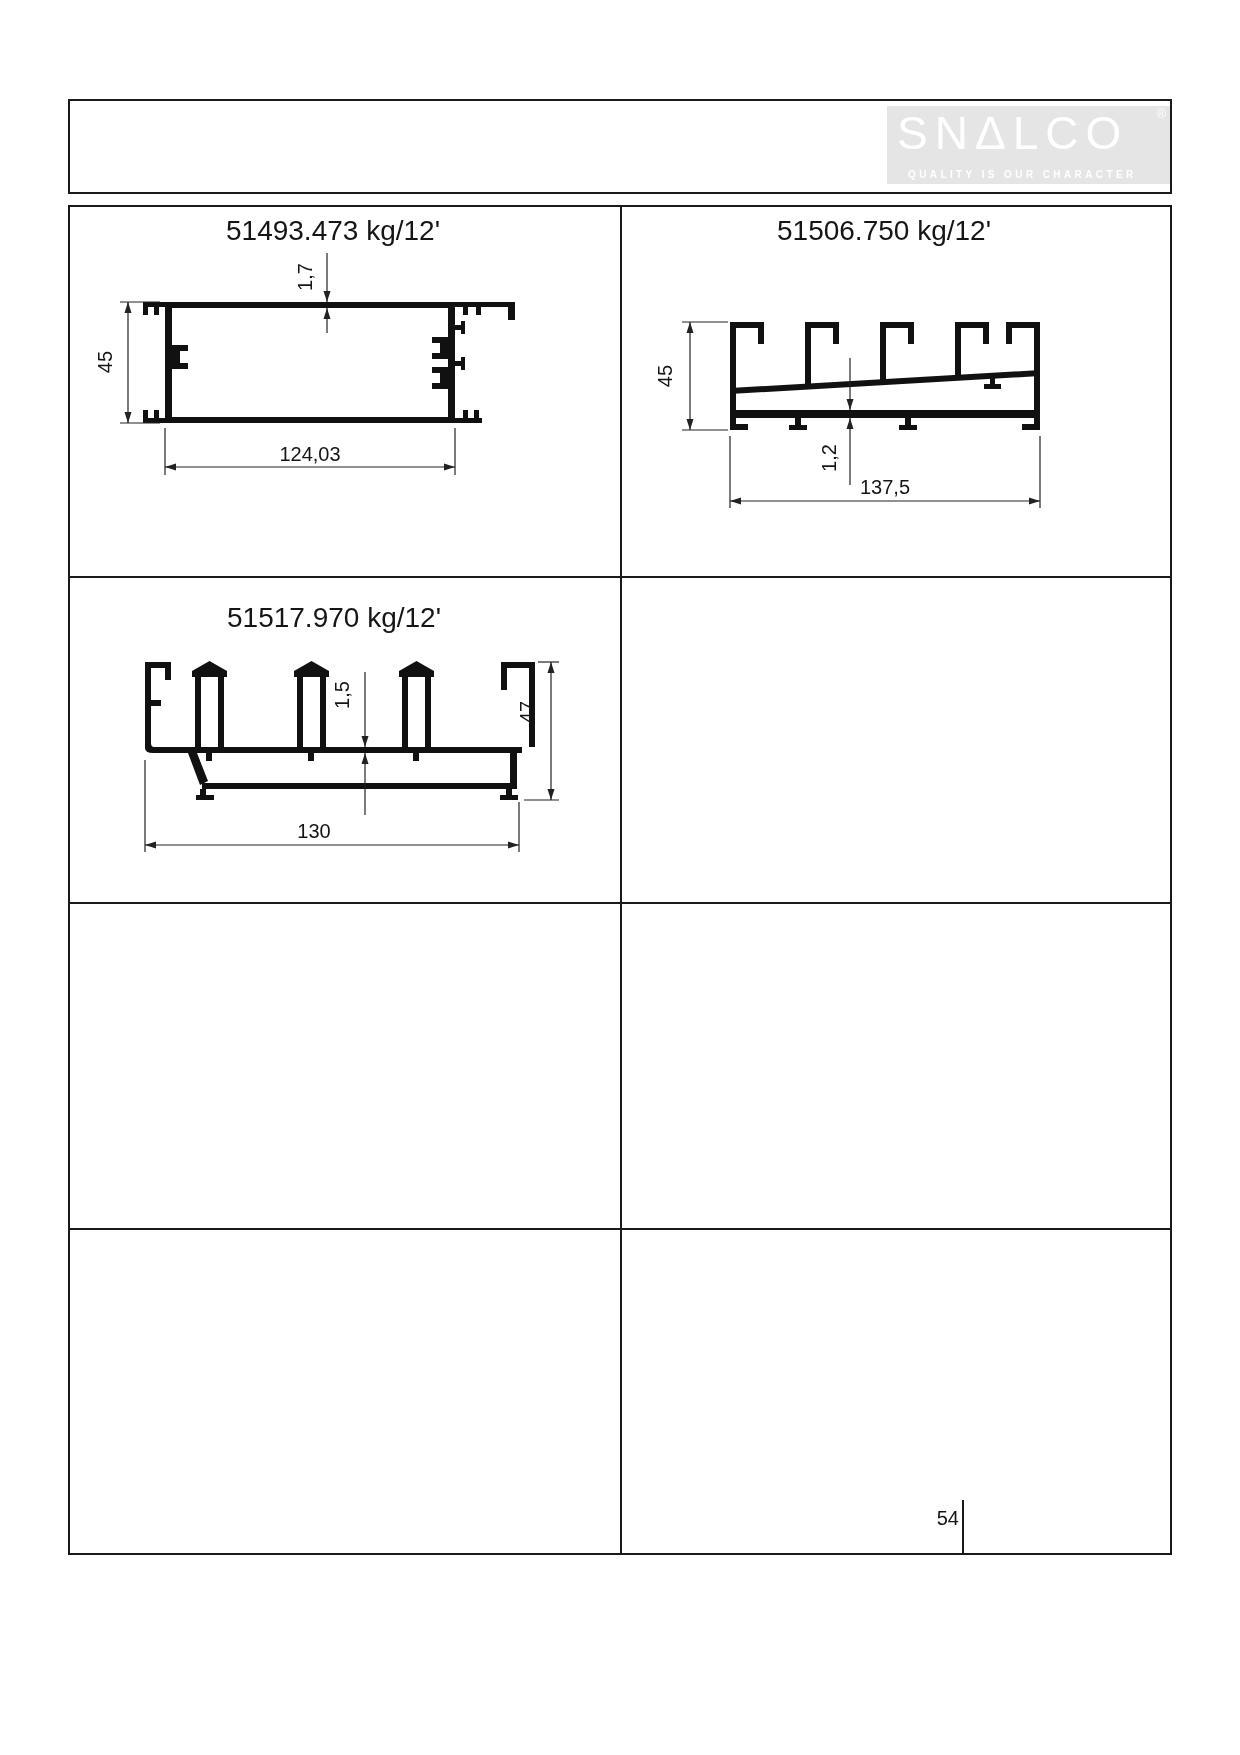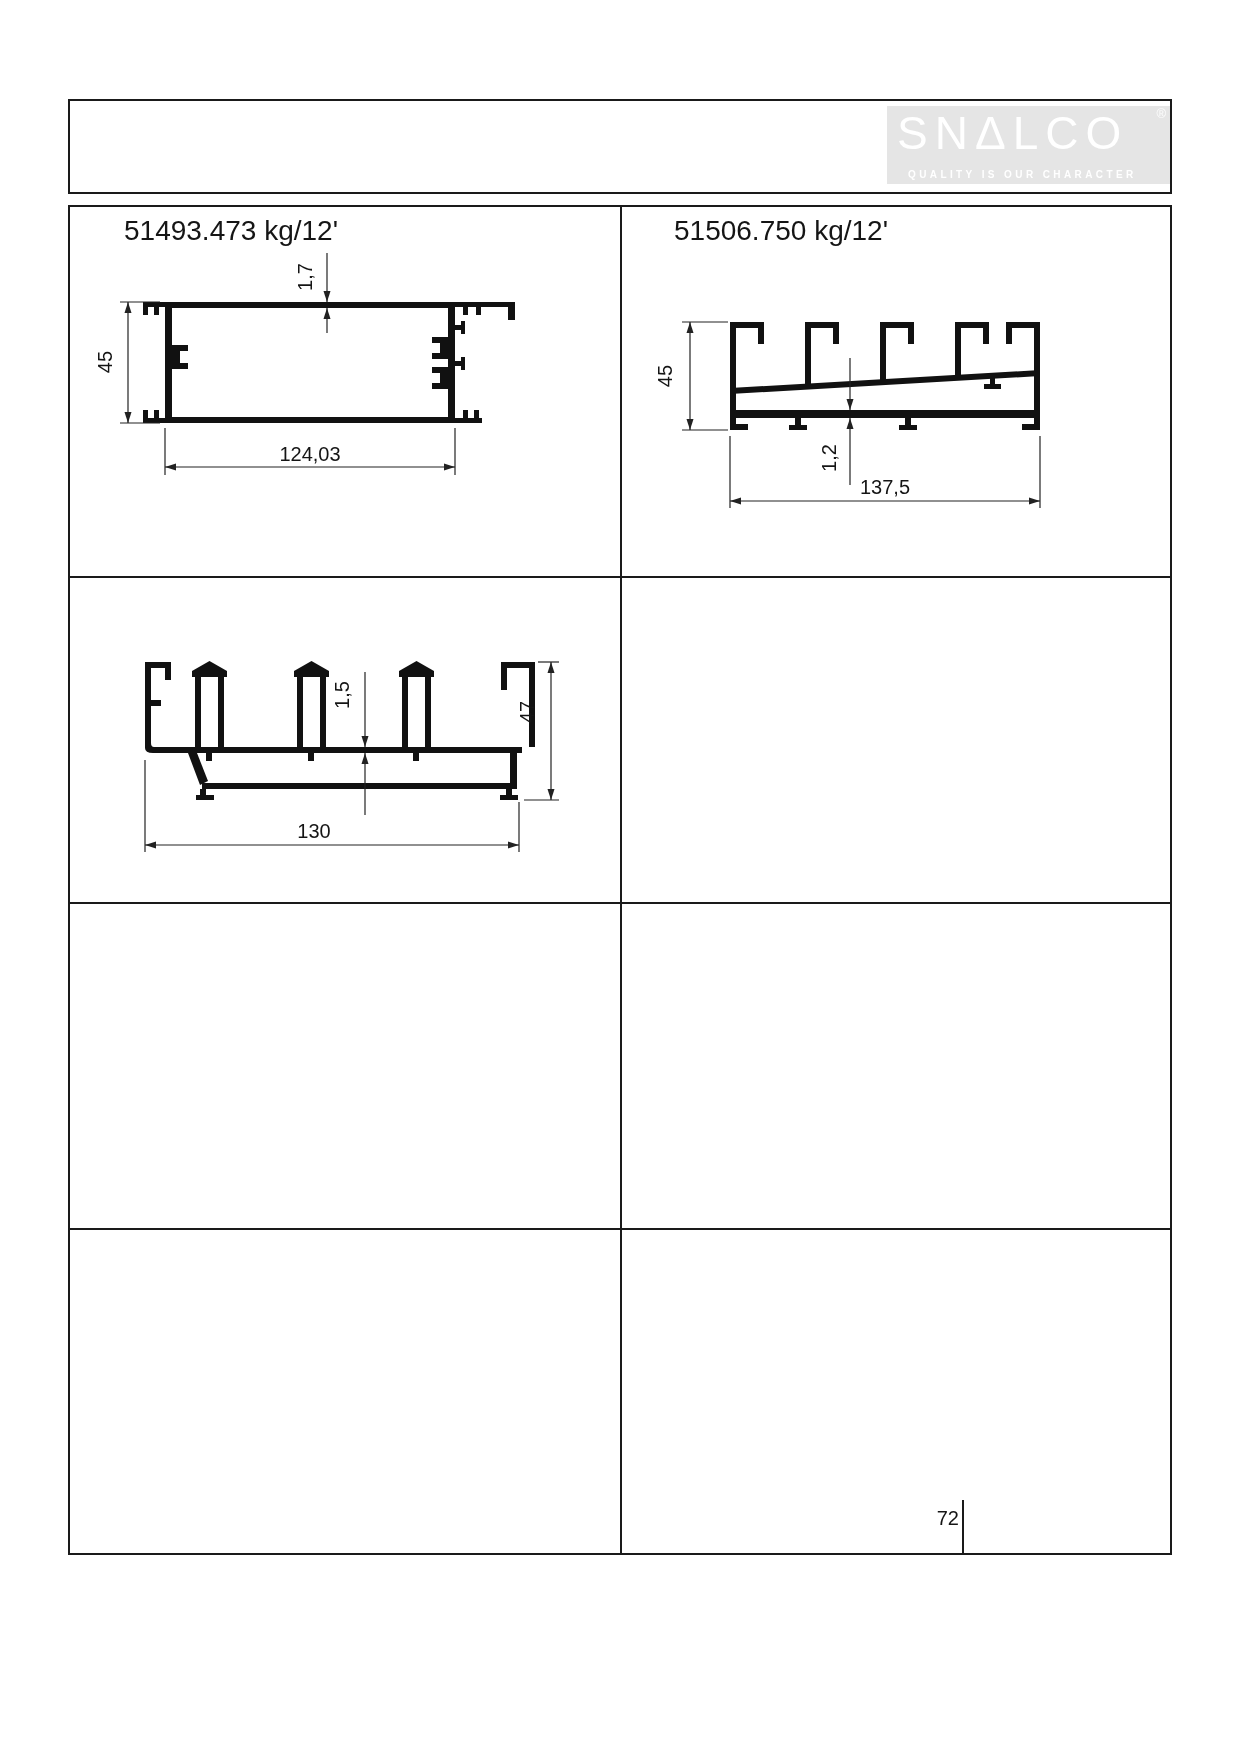--- a/index.html
+++ b/index.html
@@ -33,21 +33,21 @@
   
   .table-box {
     position:absolute; left:68px; top:205px; width:1104px; height:1350px;
     border:2px solid #1a1a1a; box-sizing:border-box; background:#fff;
   }
   .grid-vline { position:absolute; left:550px; top:0; width:2px; height:100%; background:#1a1a1a; }
   .grid-hline { position:absolute; left:0; width:100%; height:2px; background:#1a1a1a; }
   .hline-1 { top:369px; } .hline-2 { top:695px; } .hline-3 { top:1021px; }
 
   .cell-title {
-    position:absolute; width:550px; display:flex; justify-content:flex-start;
+    position:absolute; width:550px; display:flex; justify-content:center;
     box-sizing:border-box; font-size:28px; color:#151515;
   }
   .title-5149 { left:0; top:8px; padding:0 78px 0 54px; }
   .title-5150 { left:552px; top:8px; padding:0 78px 0 52px; }
   .title-5151 { left:0; top:395px; padding:0 78px 0 56px; }
 
   .drawing { position:absolute; }
   .draw-5149 { left:10px;  top:38px;  }
   .draw-5150 { left:540px; top:43px;  }
   .draw-5151 { left:32px;  top:393px; }
@@ -188,20 +188,24 @@
       <polygon points="240,160 236.5,149 243.5,149"></polygon>
       <polygon points="240,168 236.5,179 243.5,179"></polygon>
       <polygon points="120,251 131,247.5 131,254.5"></polygon>
       <polygon points="430,251 419,247.5 419,254.5"></polygon>
     </g>
     <text x="62" y="126" transform="rotate(-90 62 126)" text-anchor="middle">45</text>
     <text x="226" y="208" transform="rotate(-90 226 208)" text-anchor="middle">1,2</text>
     <text x="275" y="244" text-anchor="middle">137,5</text>
   </svg>
 
+  <div class="cell-title title-5151">
+    <span>5151</span>
+    <span>7.970 kg/12'</span>
+  </div>
 
   <svg class="drawing draw-5151" width="490" height="290" viewBox="0 0 490 290">
     <g class="profile">
       <rect x="43" y="62" width="6" height="80"></rect>
       <rect x="43" y="62" width="26" height="6"></rect>
       <rect x="63" y="68" width="6" height="12"></rect>
       <rect x="49" y="100" width="10" height="6"></rect>
       <path d="M43,140 v8 q0,5 8,5 h17 v-6 h-16 q-3,0 -3,-4 v-3 z"></path>
       <rect x="68" y="147" width="352" height="6"></rect>
       <path d="M90,71 L107.5,61 L125,71 V77 H90 z"></path>
@@ -243,15 +247,15 @@
       <polygon points="449,62 445.5,73 452.5,73"></polygon>
       <polygon points="449,200 445.5,189 452.5,189"></polygon>
       <polygon points="43,245 54,241.5 54,248.5"></polygon>
       <polygon points="417,245 406,241.5 406,248.5"></polygon>
     </g>
     <text x="247" y="95" transform="rotate(-90 247 95)" text-anchor="middle">1,5</text>
     <text x="432" y="112" transform="rotate(-90 432 112)" text-anchor="middle">47</text>
     <text x="212" y="238" text-anchor="middle">130</text>
   </svg>
 
-  <div class="page-num">72</div>
+  <div class="page-num">54</div>
   <div class="page-num-line"></div>
 </div>
 
 </body></html>

